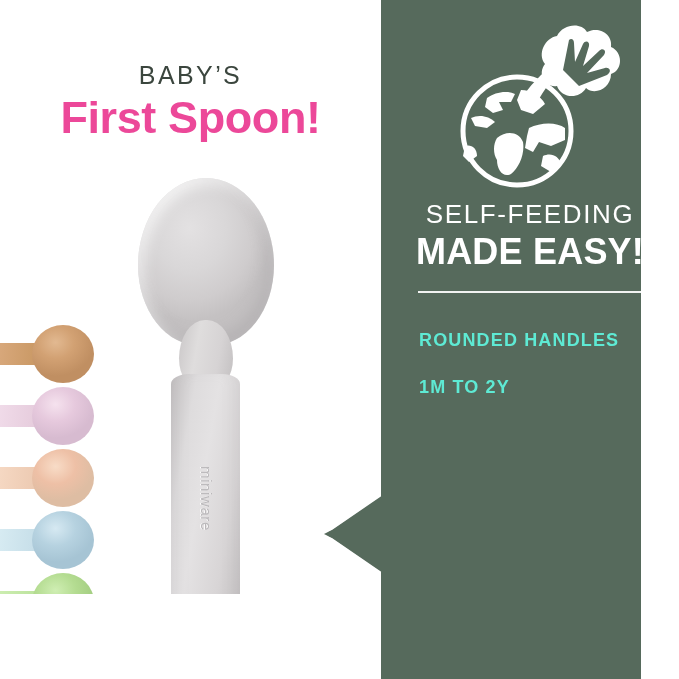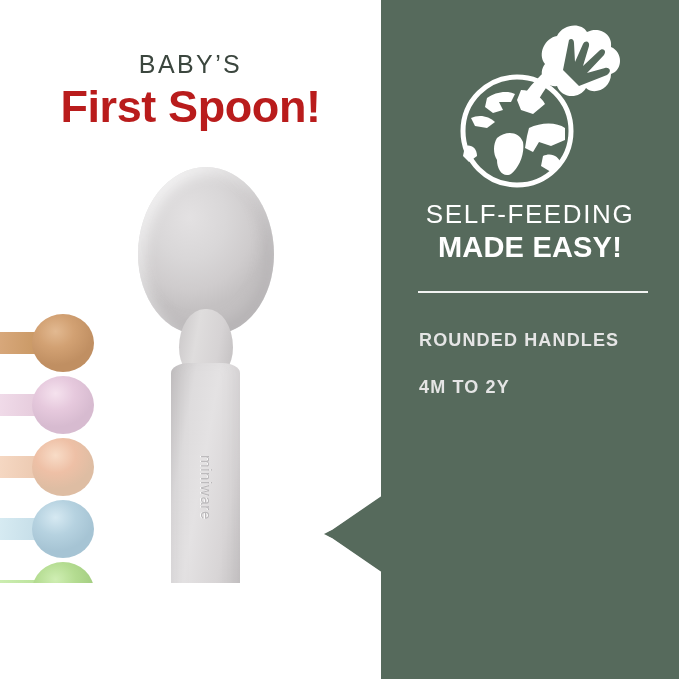--- a/index.html
+++ b/index.html
@@ -14,21 +14,21 @@
     position: relative;
     width: 679px;
     height: 679px;
     overflow: hidden;
     background: #ffffff;
   }
 
   
   .left-panel {
     position: absolute;
-    left: 0; top: 4px;
+    left: 0; top: 15px;
     width: 381px;
     height: 579px;
     background: #ffffff;
     overflow: hidden;
   }
 
   .headline-block {
     position: absolute;
     left: 0;
     top: 48px;
@@ -41,21 +41,21 @@
     letter-spacing: 2.4px;
     font-weight: 400;
     color: #3b463e;
     line-height: 1;
     margin: 0 0 6px 0;
   }
   .headline-main {
     font-family: "Liberation Sans", sans-serif;
     font-size: 45px;
     font-weight: 700;
-    color: #b91c1c;
+    color: #ec4899;
     line-height: 1.05;
     letter-spacing: -0.4px;
     margin: 0;
   }
 
   
   .main-spoon {
     position: absolute;
     left: 132px;
     top: 163px;
@@ -170,21 +170,21 @@
     width: 62px;
     height: 80px;
   }
   .arrow-pointer svg { display: block; }
 
   
   .right-panel {
     position: absolute;
     left: 381px;
     top: 0;
-    width: 298px;
+    width: 260px;
     height: 679px;
     background: #566a5c;
     overflow: hidden;
   }
 
   .globe-icon {
     position: absolute;
     left: 78px;
     top: 18px;
     width: 166px;
@@ -203,21 +203,21 @@
   .panel-title-line1 {
     font-family: "Liberation Sans", sans-serif;
     font-size: 26px;
     font-weight: 400;
     letter-spacing: 1.6px;
     line-height: 1.1;
     margin: 0;
   }
   .panel-title-line2 {
     font-family: "Liberation Sans", sans-serif;
-    font-size: 29px;
+    font-size: 36px;
     font-weight: 700;
     letter-spacing: 0.2px;
     line-height: 1.15;
     margin: 2px 0 0 0;
   }
   .panel-divider {
     position: absolute;
     left: 37px;
     top: 291px;
     width: 230px;
@@ -232,21 +232,21 @@
     top: 330px;
     width: 240px;
   }
   .feature { margin-bottom: 26px; }
   .feature:last-child { margin-bottom: 0; }
   .feature-title {
     font-family: "Liberation Sans", sans-serif;
     font-size: 18px;
     font-weight: 700;
     letter-spacing: 1.15px;
-    color: #e5e5e5;
+    color: #5eead4;
     line-height: 1.15;
     margin: 0 0 5px 0;
   }
   .feature-body {
     font-family: "Liberation Sans", sans-serif;
     font-size: 14.6px;
     font-weight: 400;
     color: #f2f4f1;
     line-height: 1.38;
     margin: 0;
@@ -347,17 +347,17 @@
       <div class="panel-title-line2">MADE EASY!</div>
     </div>
 
     <div class="panel-divider"></div>
 
     <div class="features">
       <div class="feature">
         <div class="feature-title">ROUNDED HANDLES</div>
       </div>
       <div class="feature">
-        <div class="feature-title">4M TO 2Y</div>
+        <div class="feature-title">1M TO 2Y</div>
       </div>
     </div>
   </div>
 </div>
 
 </body></html>

